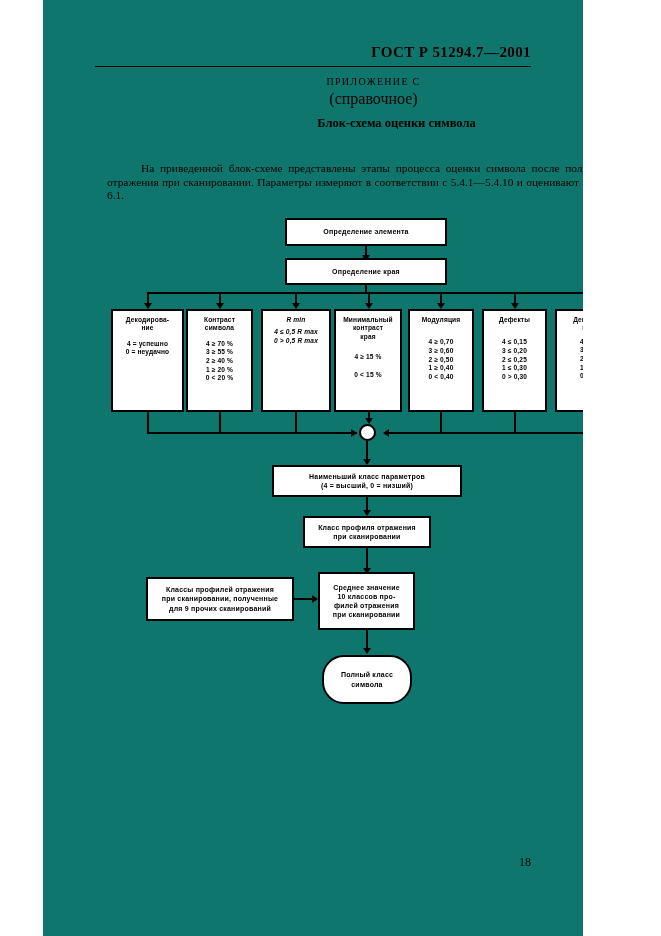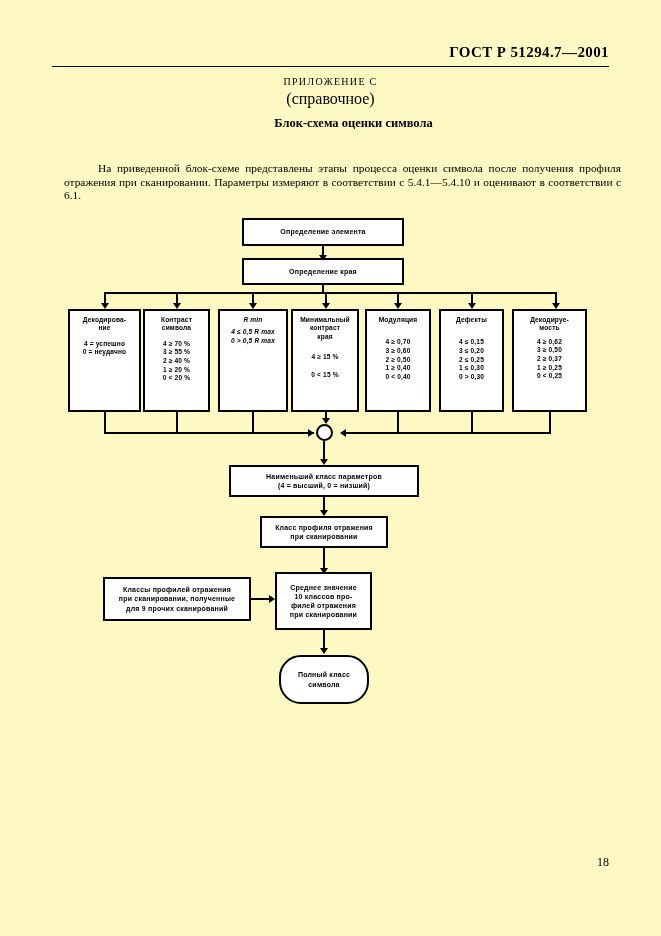--- a/index.html
+++ b/index.html
@@ -6,24 +6,25 @@
     margin: 0;
     padding: 0;
     background: #ffffff;
   }
   body {
     font-family: "Liberation Serif", serif;
     color: #000000;
   }
   #page {
     position: relative;
-    width: 661px;
+    width: 540px;
     height: 936px;
-    background: #fef9c3;
+    background: #0f766e;
     overflow: hidden;
+    margin-left: 43px;
   }
 
   
   #std-header {
     position: absolute;
     top: 44px;
     right: 52px;
     font-family: "Liberation Serif", serif;
     font-size: 15px;
     font-weight: bold;

